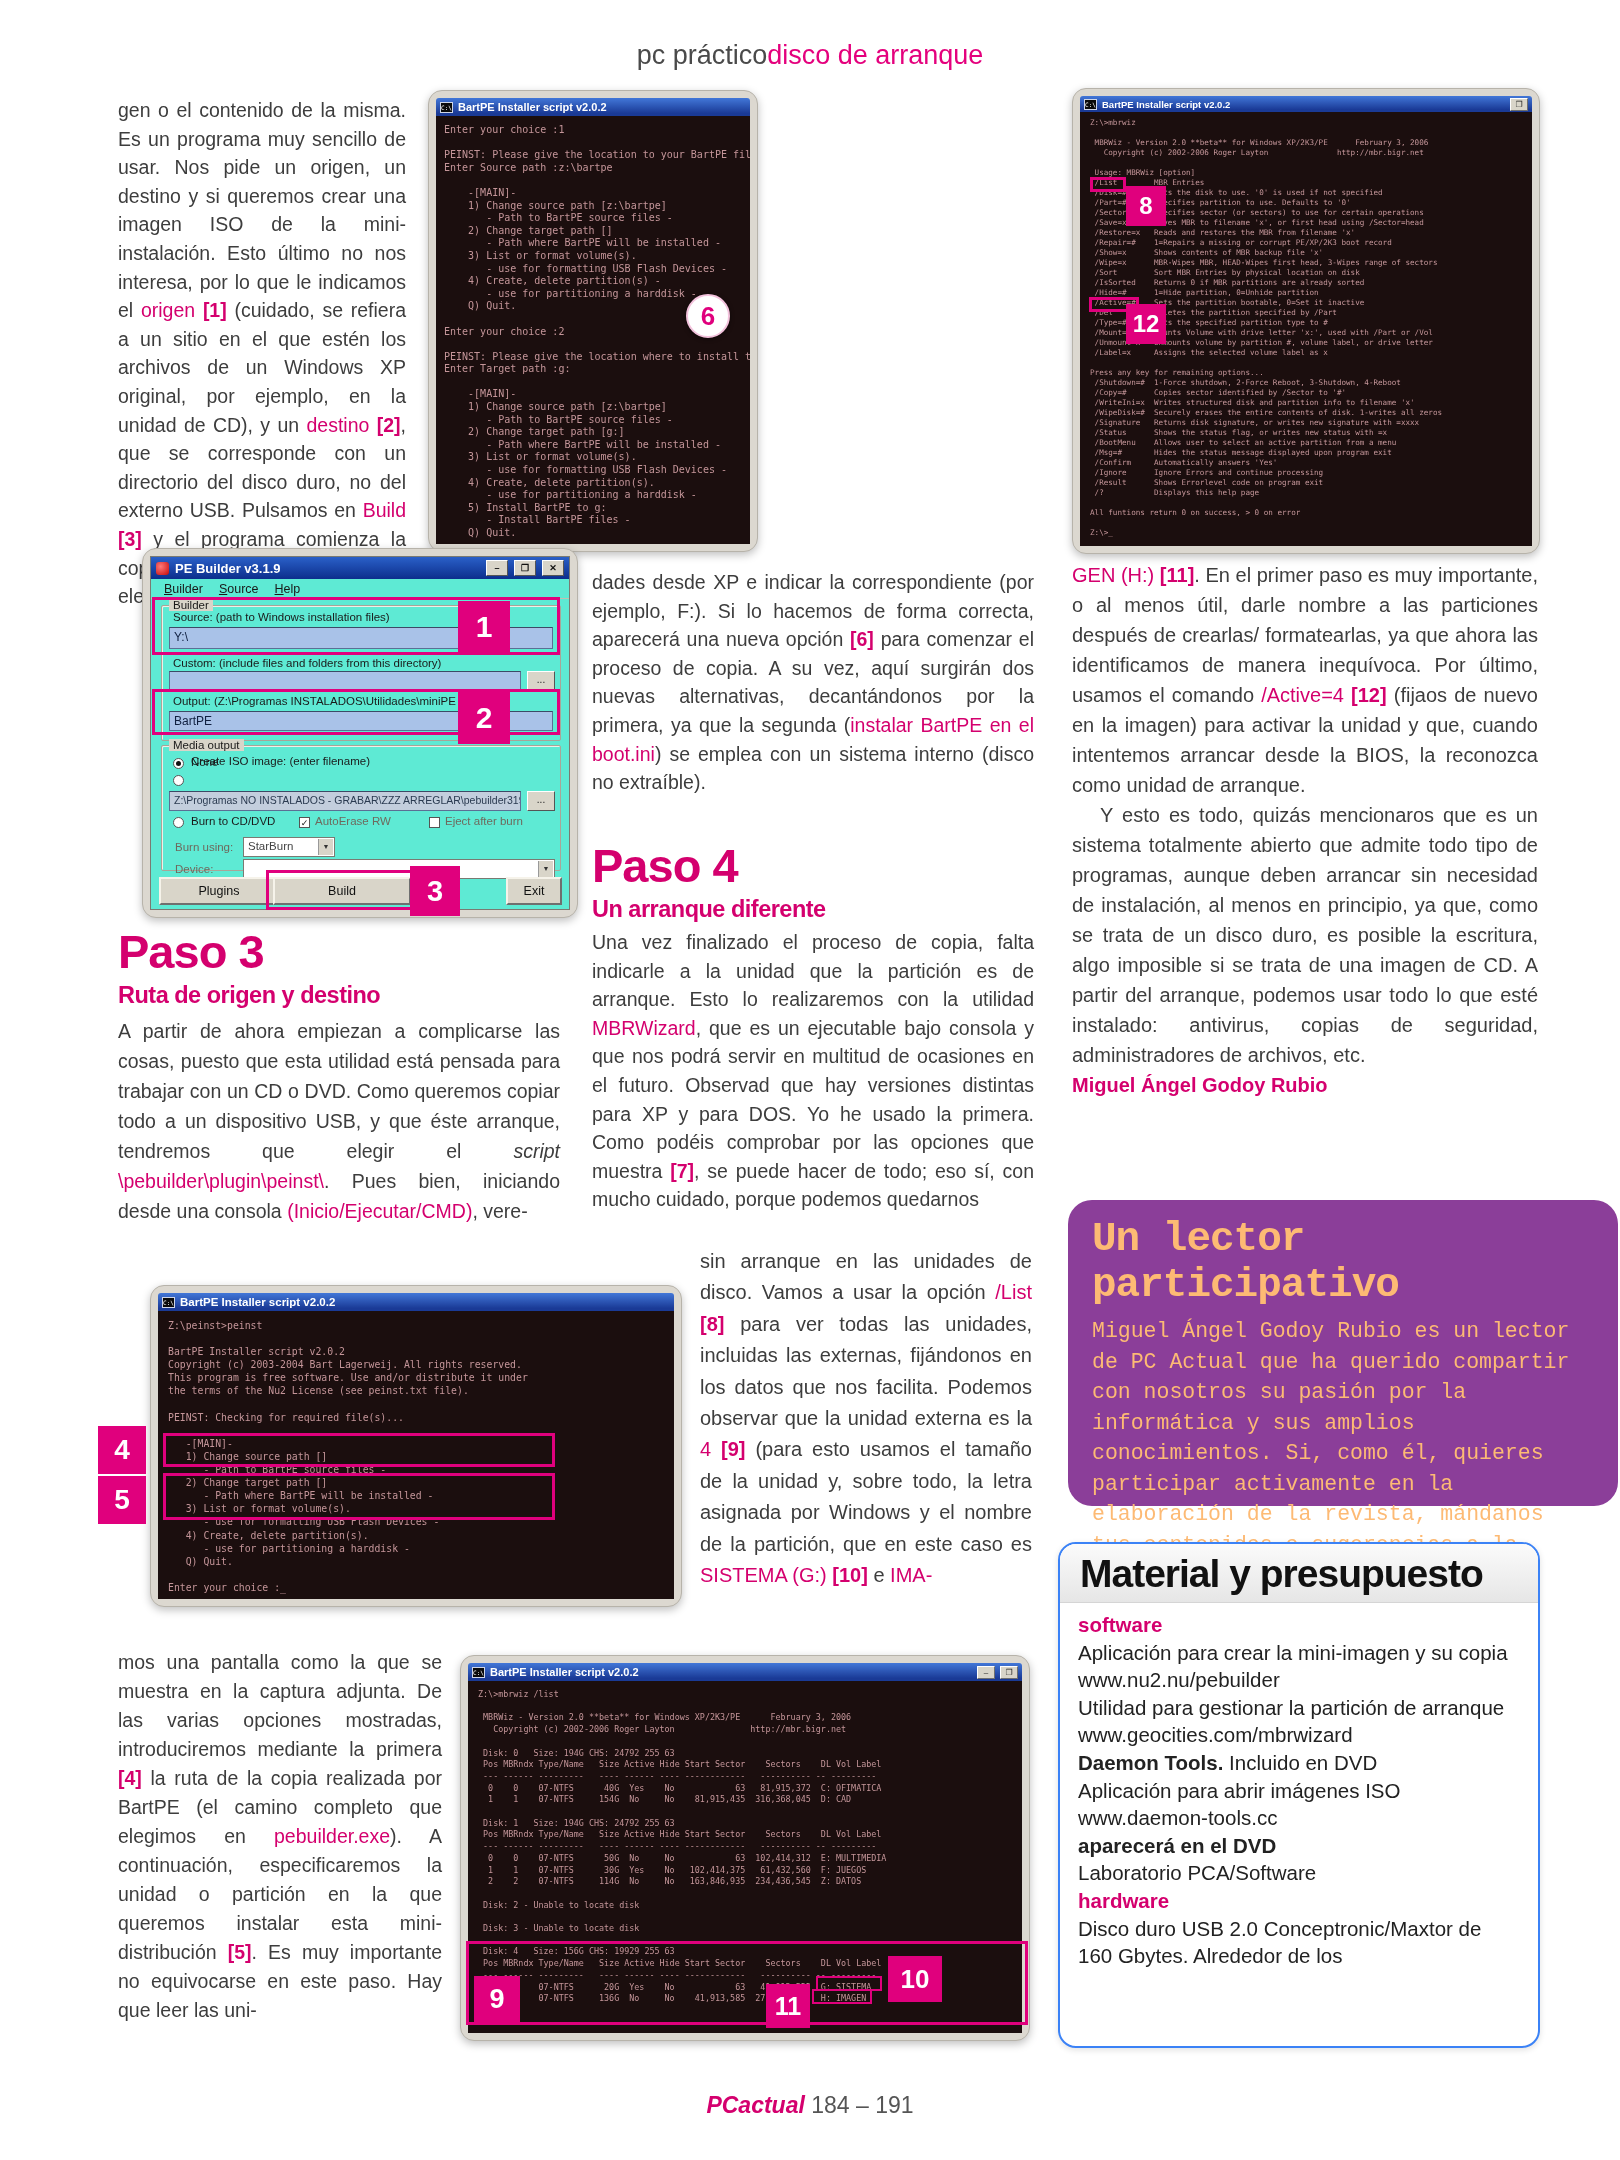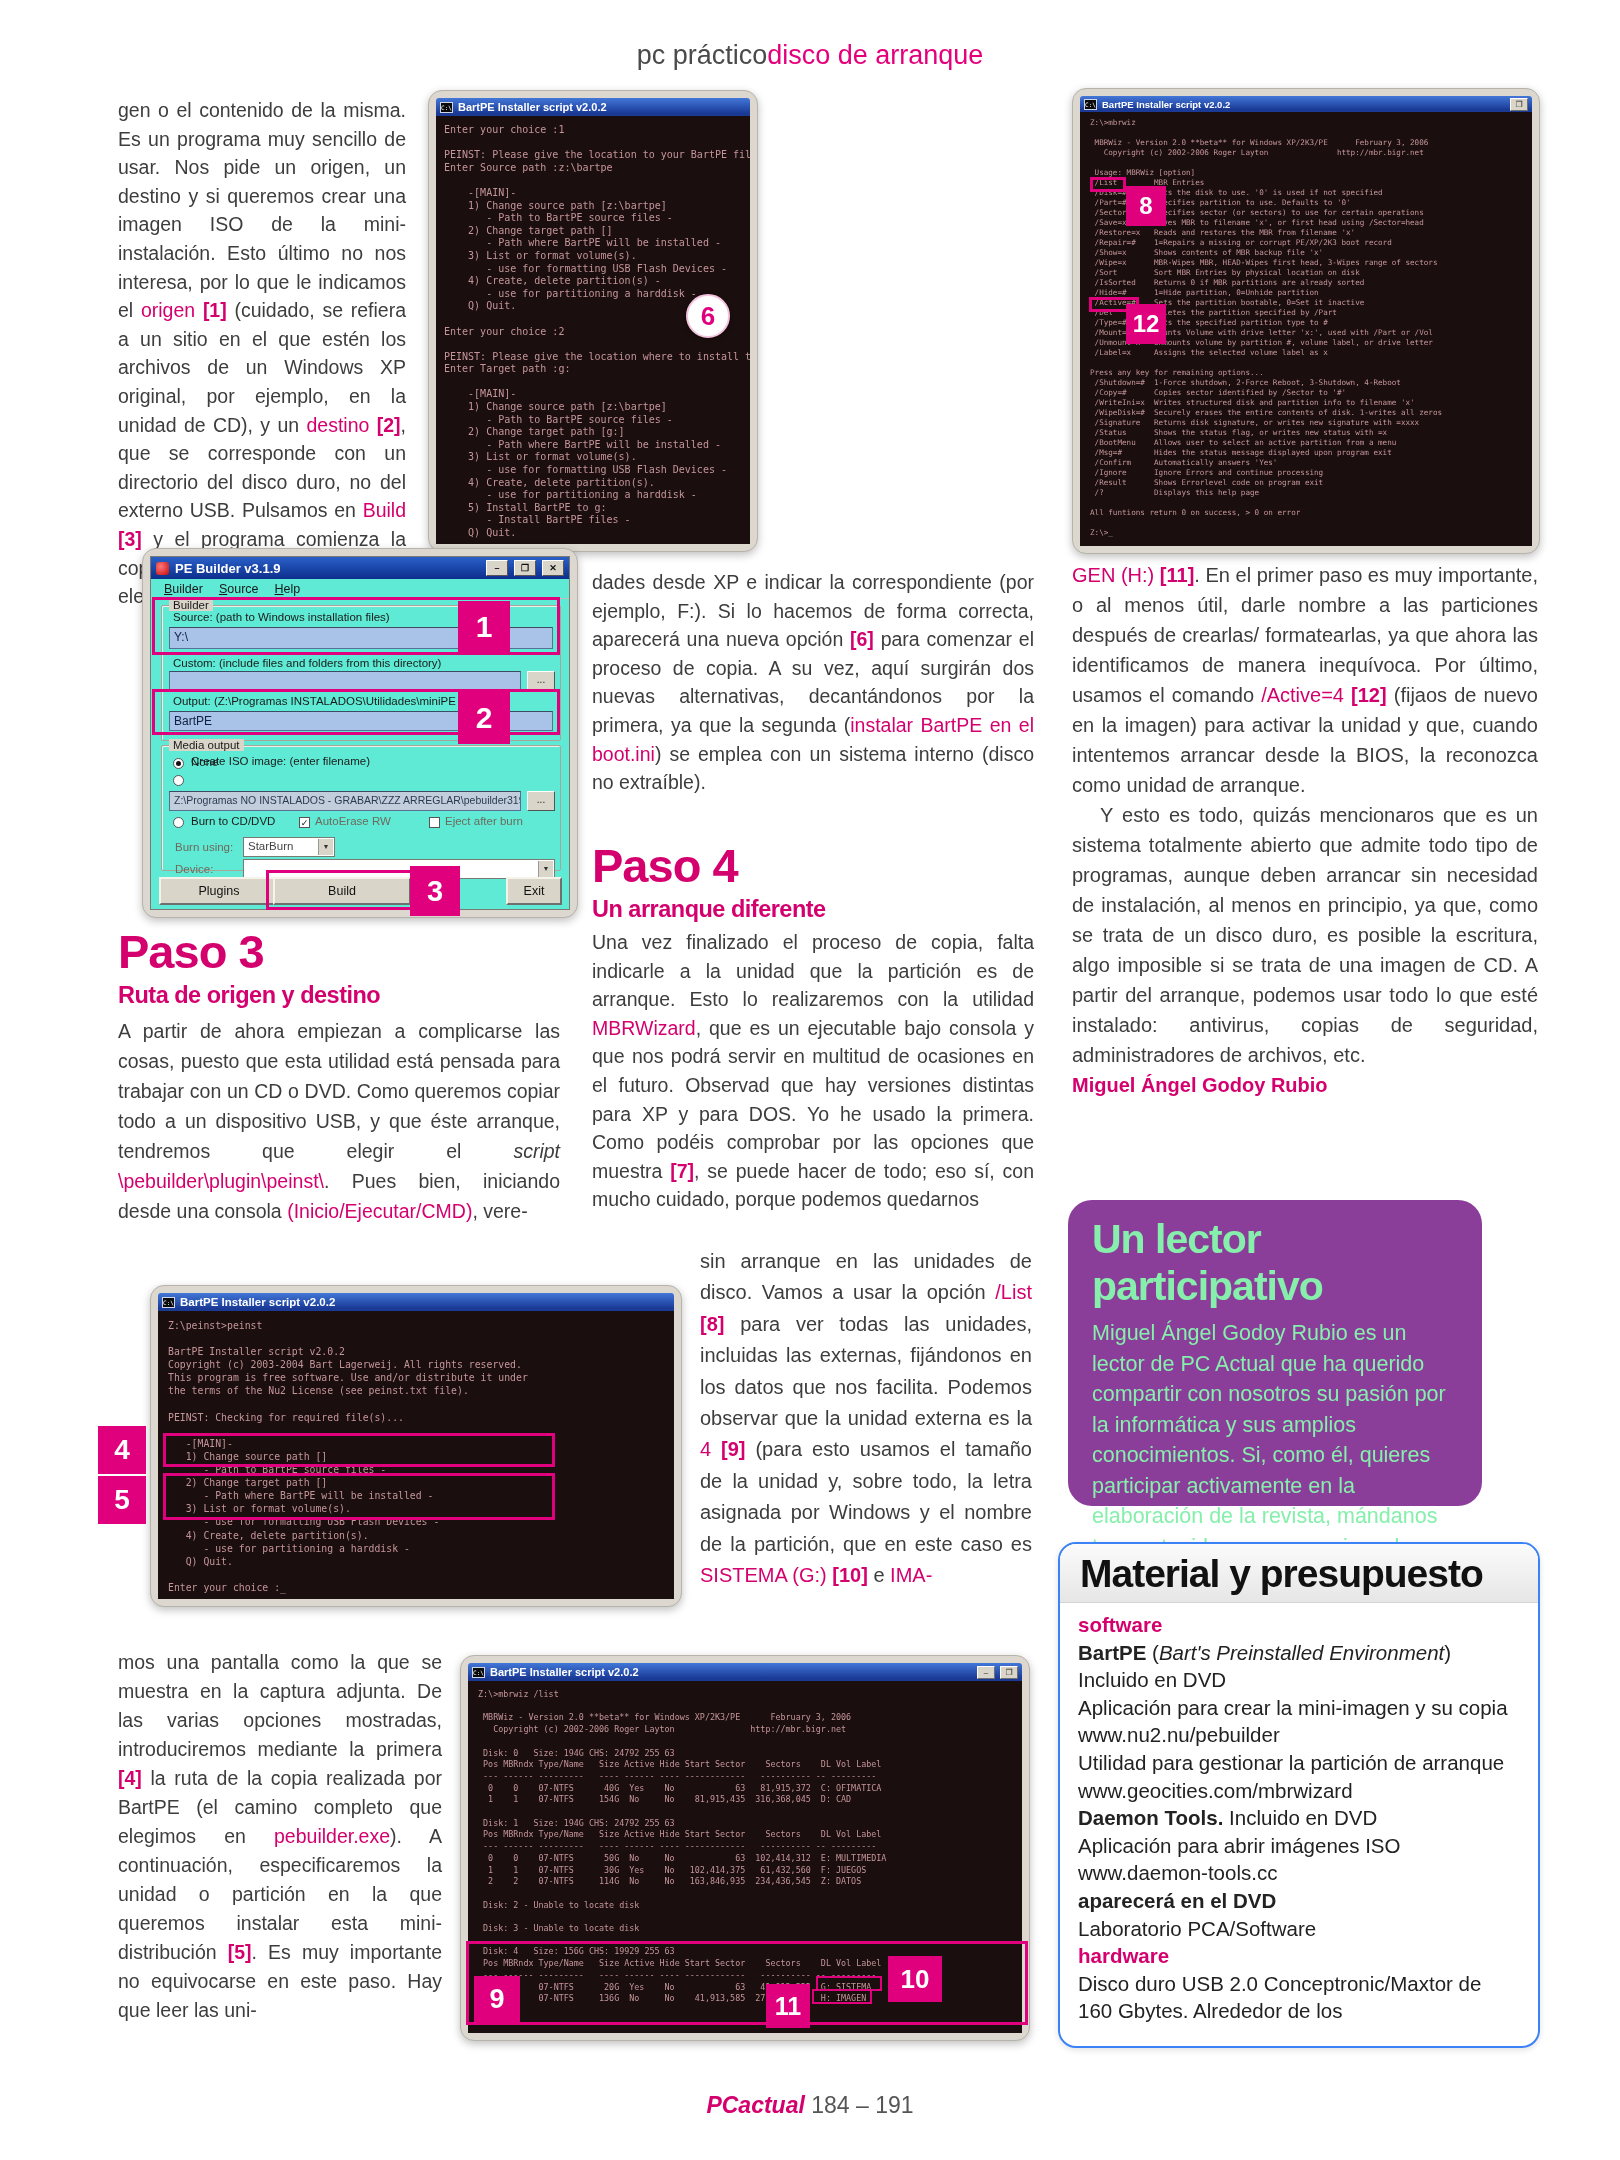--- a/index.html
+++ b/index.html
@@ -83,22 +83,22 @@
   .pb-radio.sel::after { content:""; position:absolute; left:2px; top:2px; width:5px; height:5px; border-radius:50%; background:#111; }
   .pb-check { position:absolute; width:11px; height:11px; background:#fff; border:1px solid #555; font-size:9px; line-height:10px; text-align:center; color:#111; }
   .pb-combo { position:absolute; background:#fff; border:1px solid #7a7a72; font-size:11.5px; color:#444;
               padding:2px 4px; white-space:nowrap; overflow:hidden; }
   .pb-combo .arr { position:absolute; right:1px; top:1px; bottom:1px; width:15px; background:#d9d5c9;
                    border-left:1px solid #999; font-size:7px; text-align:center; line-height:16px; color:#333; }
   .pb-button { position:absolute; background:#d9d5c9; border:2px solid #f6f3ea; border-right-color:#6f6f6f; border-bottom-color:#6f6f6f;
                font-size:12.5px; color:#111; display:flex; align-items:center; justify-content:center; }
 
   
-  .lector { position:absolute; left:1068px; top:1200px; width:414px; height:306px; background:#8b3e99;
-            border-radius:24px; color:#86efac; padding:16px 24px; }
+  .lector { position:absolute; left:1068px; top:1200px; width:550px; height:306px; background:#8b3e99;
+            border-radius:24px; color:#fdba74; padding:16px 24px;font-family:Liberation Mono, monospace; }
   .lector-title { font-size:41px; font-weight:700; letter-spacing:-1px; margin-bottom:8px; }
   .lector-body { font-size:21.5px; line-height:30.5px; }
   .lector-body .s-b { font-weight:700; }
 
   
   .material { position:absolute; left:1058px; top:1542px; width:482px; height:506px; background:#fff;
               border:2px solid #3b82f6; border-radius:18px; overflow:hidden; box-shadow:0 2px 6px rgba(0,0,0,0.12); }
   .material-header { background:linear-gradient(180deg,#fbfbfb,#e6e6e6); padding:8px 20px 6px;
                      font-size:39px; font-weight:700; color:#111; border-bottom:1px solid #d5d5d5; letter-spacing:-1px; }
   .material-body { padding:8px 18px; font-size:20.5px; line-height:27.6px; color:#222; }
@@ -321,21 +321,20 @@
 
 <div class="lector">
   <div class="lector-title">Un lector participativo</div>
   <div class="lector-body"><span class="s-p">Miguel Ángel Godoy Rubio es un lector de PC Actual que ha querido compartir con nosotros su pasión por la informática y sus amplios conocimientos. Si, como él, quieres participar activamente en la elaboración de la revista, mándanos tus contenidos o sugerencias a la dirección </span><span class="s-b">labs@vnubp.es</span><span class="s-p">.</span></div>
 </div>
 
 <div class="material">
   <div class="material-header">Material y presupuesto</div>
   <div class="material-body">
     <div class="material-line"><span class="s-ab">software</span></div>
-    <div class="material-line"><span class="s-b">BartPE</span><span class="s-p"> (</span><span class="s-i">Bart's Preinstalled Environment</span><span class="s-p">) Incluido en DVD</span></div>
     <div class="material-line"><span class="s-p">Aplicación para crear la mini-imagen y su copia</span></div>
     <div class="material-line"><span class="s-p">www.nu2.nu/pebuilder</span></div>
     <div class="material-line"><span class="s-p">Utilidad para gestionar la partición de arranque</span></div>
     <div class="material-line"><span class="s-p">www.geocities.com/mbrwizard</span></div>
     <div class="material-line"><span class="s-b">Daemon Tools.</span><span class="s-p"> Incluido en DVD</span></div>
     <div class="material-line"><span class="s-p">Aplicación para abrir imágenes ISO</span></div>
     <div class="material-line"><span class="s-p">www.daemon-tools.cc</span></div>
     <div class="material-line"><span class="s-b">aparecerá en el DVD</span></div>
     <div class="material-line"><span class="s-p">Laboratorio PCA/Software</span></div>
     <div class="material-line"><span class="s-ab">hardware</span></div>

